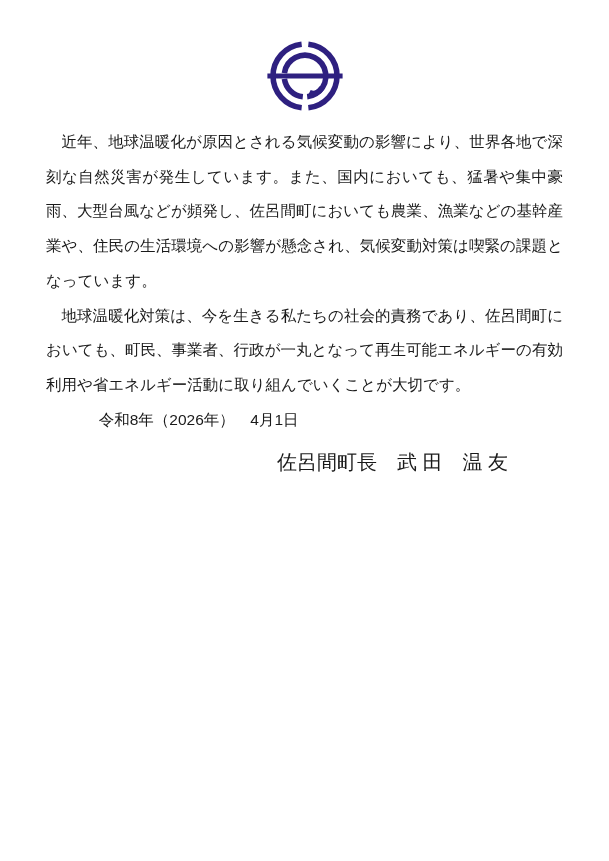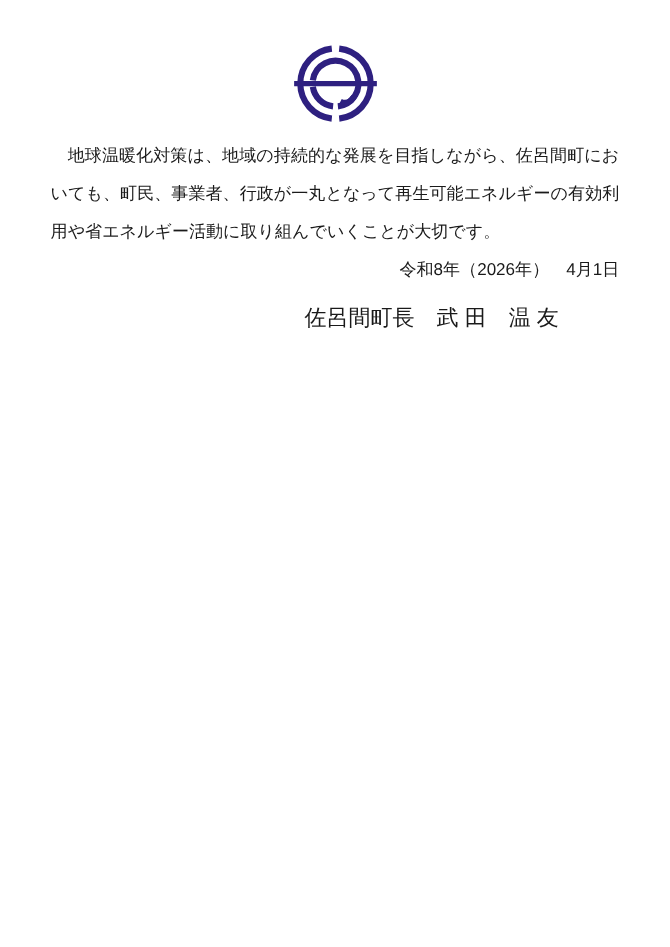--- a/index.html
+++ b/index.html
@@ -41,21 +41,21 @@
   }
   .doc-body p {
     margin: 0;
     font-size: 15.5px;
     line-height: 34.7px;
     color: #1a1a1a;
     text-align: justify;
     text-indent: 1em;
   }
   p.date-line {
-    text-align: right;
+    text-align: left;
     text-indent: 3.4em;
   }
   p.signature-line {
     margin-top: 8px;
     font-size: 20px;
     line-height: 34px;
     text-align: right;
     text-indent: 0;
     padding-right: 55px;
     color: #1a1a1a;
@@ -77,18 +77,19 @@
       <path d="M 24.26 46.38 A 26 26 0 1 1 68 68.8 A 11 11 0 0 1 55.5 70.5"></path>
 
       <path d="M 24.26 53.62 A 26 26 0 0 0 47.28 75.86"></path>
 
       <path d="M 52.72 75.86 A 26 26 0 0 0 71.3 64.9"></path>
     </svg>
   </div>
 
 
   <div class="doc-body">
-    <p>地球温暖化対策は、地域の持続的な発展を目指しながら、佐呂間町においても、町民、事業者、行政が一丸となって再生可能エネルギーの有効利用や省エネルギー活動に取り組んでいくことが大切です。</p>
+    <p>近年、地球温暖化が原因とされる気候変動の影響により、世界各地で深刻な自然災害が発生しています。また、国内においても、猛暑や集中豪雨、大型台風などが頻発し、佐呂間町においても農業、漁業などの基幹産業や、住民の生活環境への影響が懸念され、気候変動対策は喫緊の課題となっています。</p>
+    <p>地球温暖化対策は、今を生きる私たちの社会的責務であり、佐呂間町においても、町民、事業者、行政が一丸となって再生可能エネルギーの有効利用や省エネルギー活動に取り組んでいくことが大切です。</p>
     <p class="date-line">令和8年（2026年）　4月1日</p>
     <p class="signature-line">佐呂間町長　武 田　温 友</p>
   </div>
 
 </div>
 
 </body></html>

